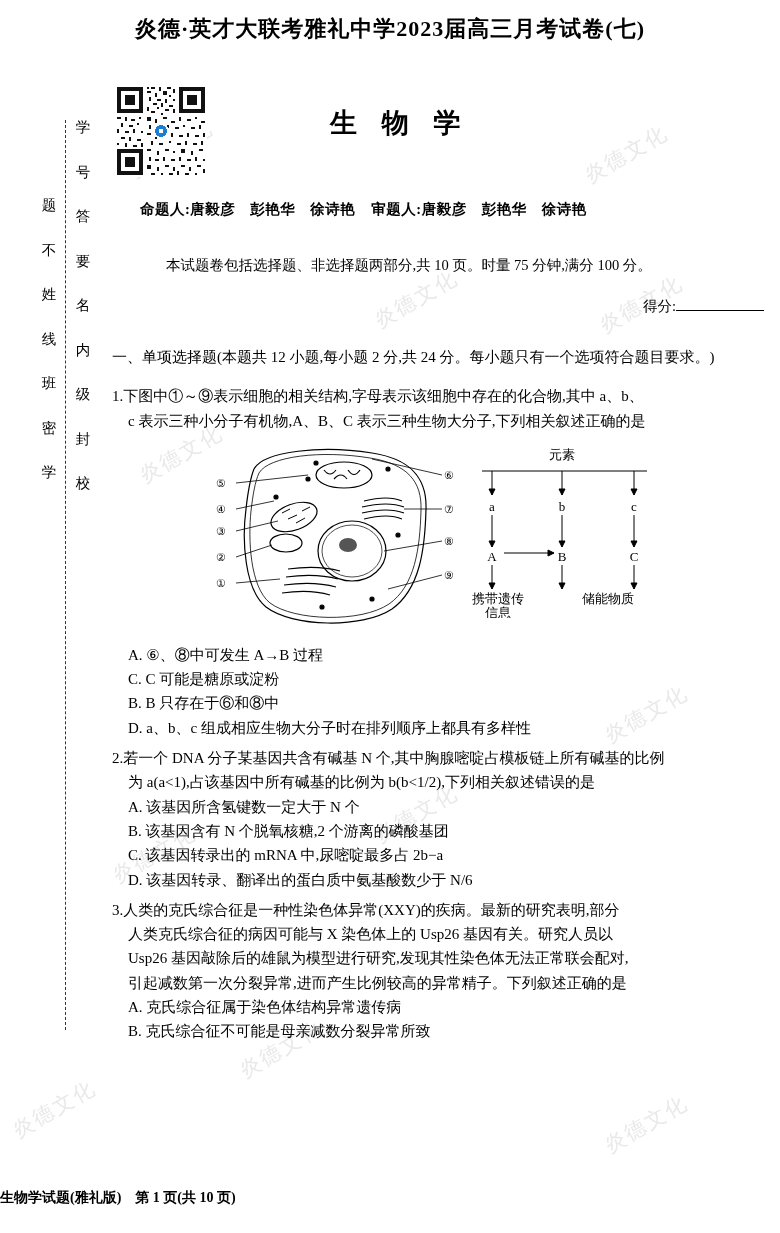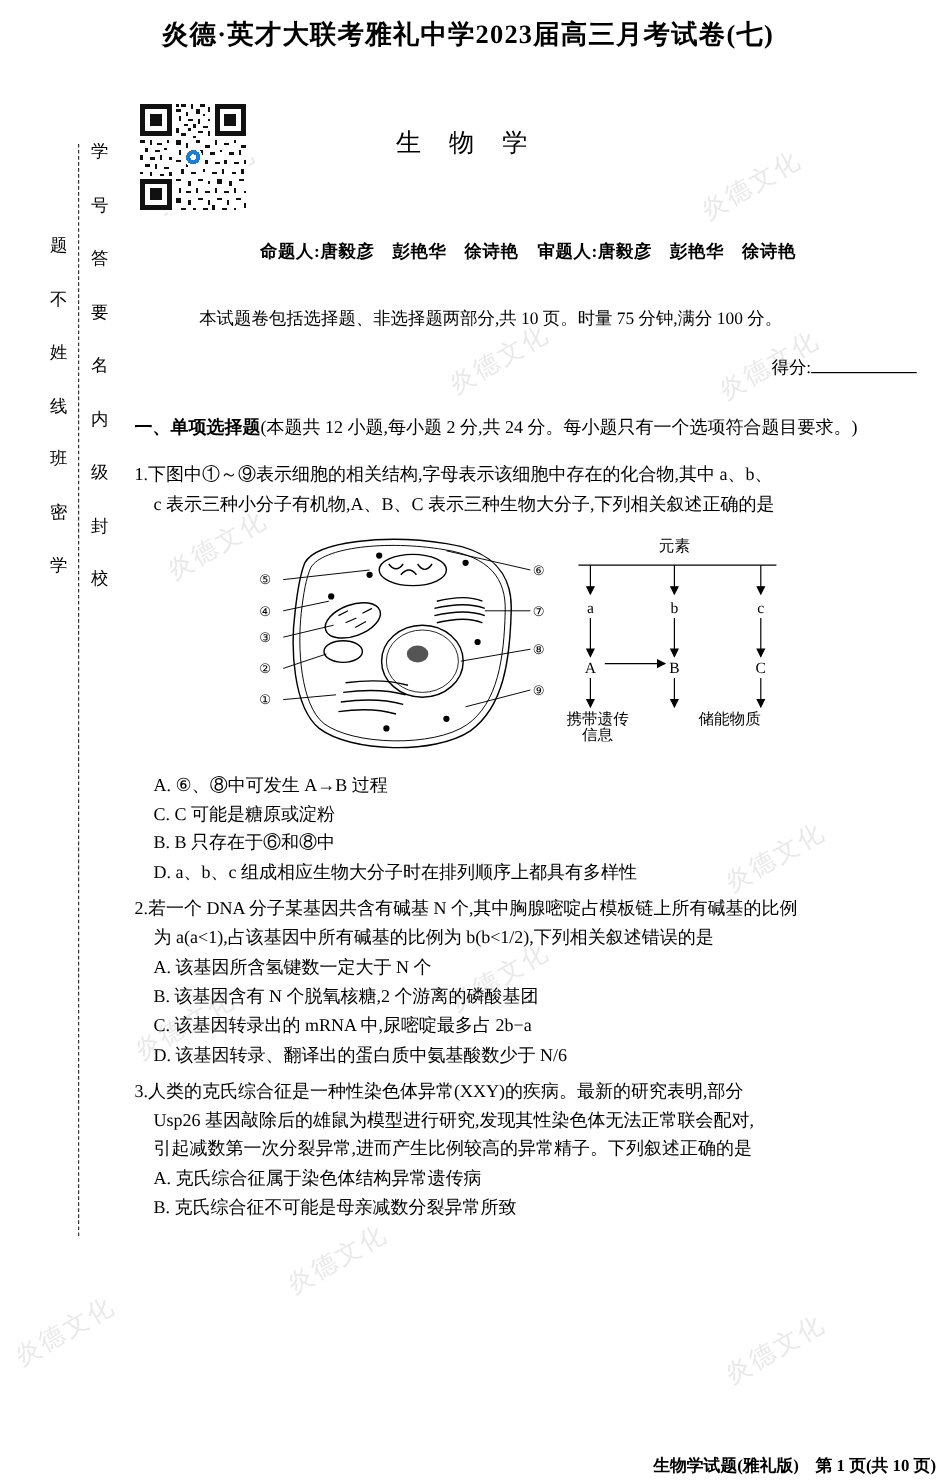--- a/index.html
+++ b/index.html
@@ -38,30 +38,29 @@
 
   
   .qr{
     position:absolute;left:115px;top:85px;width:92px;height:92px;
     z-index:3;background:#fff;
   }
   .qr svg{display:block;}
 
   .subject{
     position:absolute;left:330px;top:105px;
-    font-size:21px;font-weight:normal;letter-spacing:9px;
+    font-size:27px;font-weight:bold;letter-spacing:9px;
     z-index:3;
   }
 
   .authors{
     position:absolute;left:140px;top:200px;width:600px;
     font-size:14.5px;font-weight:bold;
     letter-spacing:0.5px;
     z-index:3;
-    text-align:center;
   }
   .authors .gap{display:inline-block;width:16px;}
 
   .desc{
     position:absolute;left:166px;top:256px;width:600px;
     font-size:14.5px;
     z-index:3;
   }
   .score{
     position:absolute;right:16px;top:296px;
@@ -94,36 +93,36 @@
     font-size:14.5px;
     line-height:1;
   }
 
   
   .content{
     position:absolute;left:112px;top:330px;width:640px;
     font-size:15px;line-height:1.62;
     z-index:3;
   }
-  .sec-title{font-weight:bold;text-align:center;}
+  .sec-title{font-weight:normal;text-align:center;}
   .q{margin-top:6px;}
   .q p{margin:0;}
   .indent{text-indent:0;padding-left:16px;}
   .opt{padding-left:16px;}
 
   
   .figwrap{
     position:relative;height:200px;margin:6px 0 4px 0;
   }
   .cellfig{position:absolute;left:100px;top:0;}
   .elemfig{position:absolute;left:350px;top:4px;}
 
   
   .footer{
-    position:absolute;left:0;bottom:2px;width:780px;text-align:right;
+    position:absolute;left:0;bottom:26px;width:780px;text-align:left;
     font-size:14px;font-weight:bold;
     z-index:3;
   }
   .footer .pg{font-weight:bold;}
 </style>
 </head>
 <body>
 
 <div class="page">
 
@@ -420,20 +419,21 @@
       <p class="opt">A. 该基因所含氢键数一定大于 N 个</p>
       <p class="opt">B. 该基因含有 N 个脱氧核糖,2 个游离的磷酸基团</p>
       <p class="opt">C. 该基因转录出的 mRNA 中,尿嘧啶最多占 2b−a</p>
       <p class="opt">D. 该基因转录、翻译出的蛋白质中氨基酸数少于 N/6</p>
     </div>
 
     <div class="q">
       <p>
         <span>3.</span><span>人类的克氏综合征是一种性染色体异常(XXY)的疾病。最新的研究表明,部分</span>
       </p>
+      <p class="indent">人类克氏综合征的病因可能与 X 染色体上的 Usp26 基因有关。研究人员以</p>
       <p class="indent">Usp26 基因敲除后的雄鼠为模型进行研究,发现其性染色体无法正常联会配对,</p>
       <p class="indent">引起减数第一次分裂异常,进而产生比例较高的异常精子。下列叙述正确的是</p>
       <p class="opt">A. 克氏综合征属于染色体结构异常遗传病</p>
       <p class="opt">B. 克氏综合征不可能是母亲减数分裂异常所致</p>
     </div>
 
   </div>
 
   <div class="footer">
     <span>生物学试题</span><span>(雅礼版)</span>　<span class="pg">第 1 页(共 10 页)</span>

